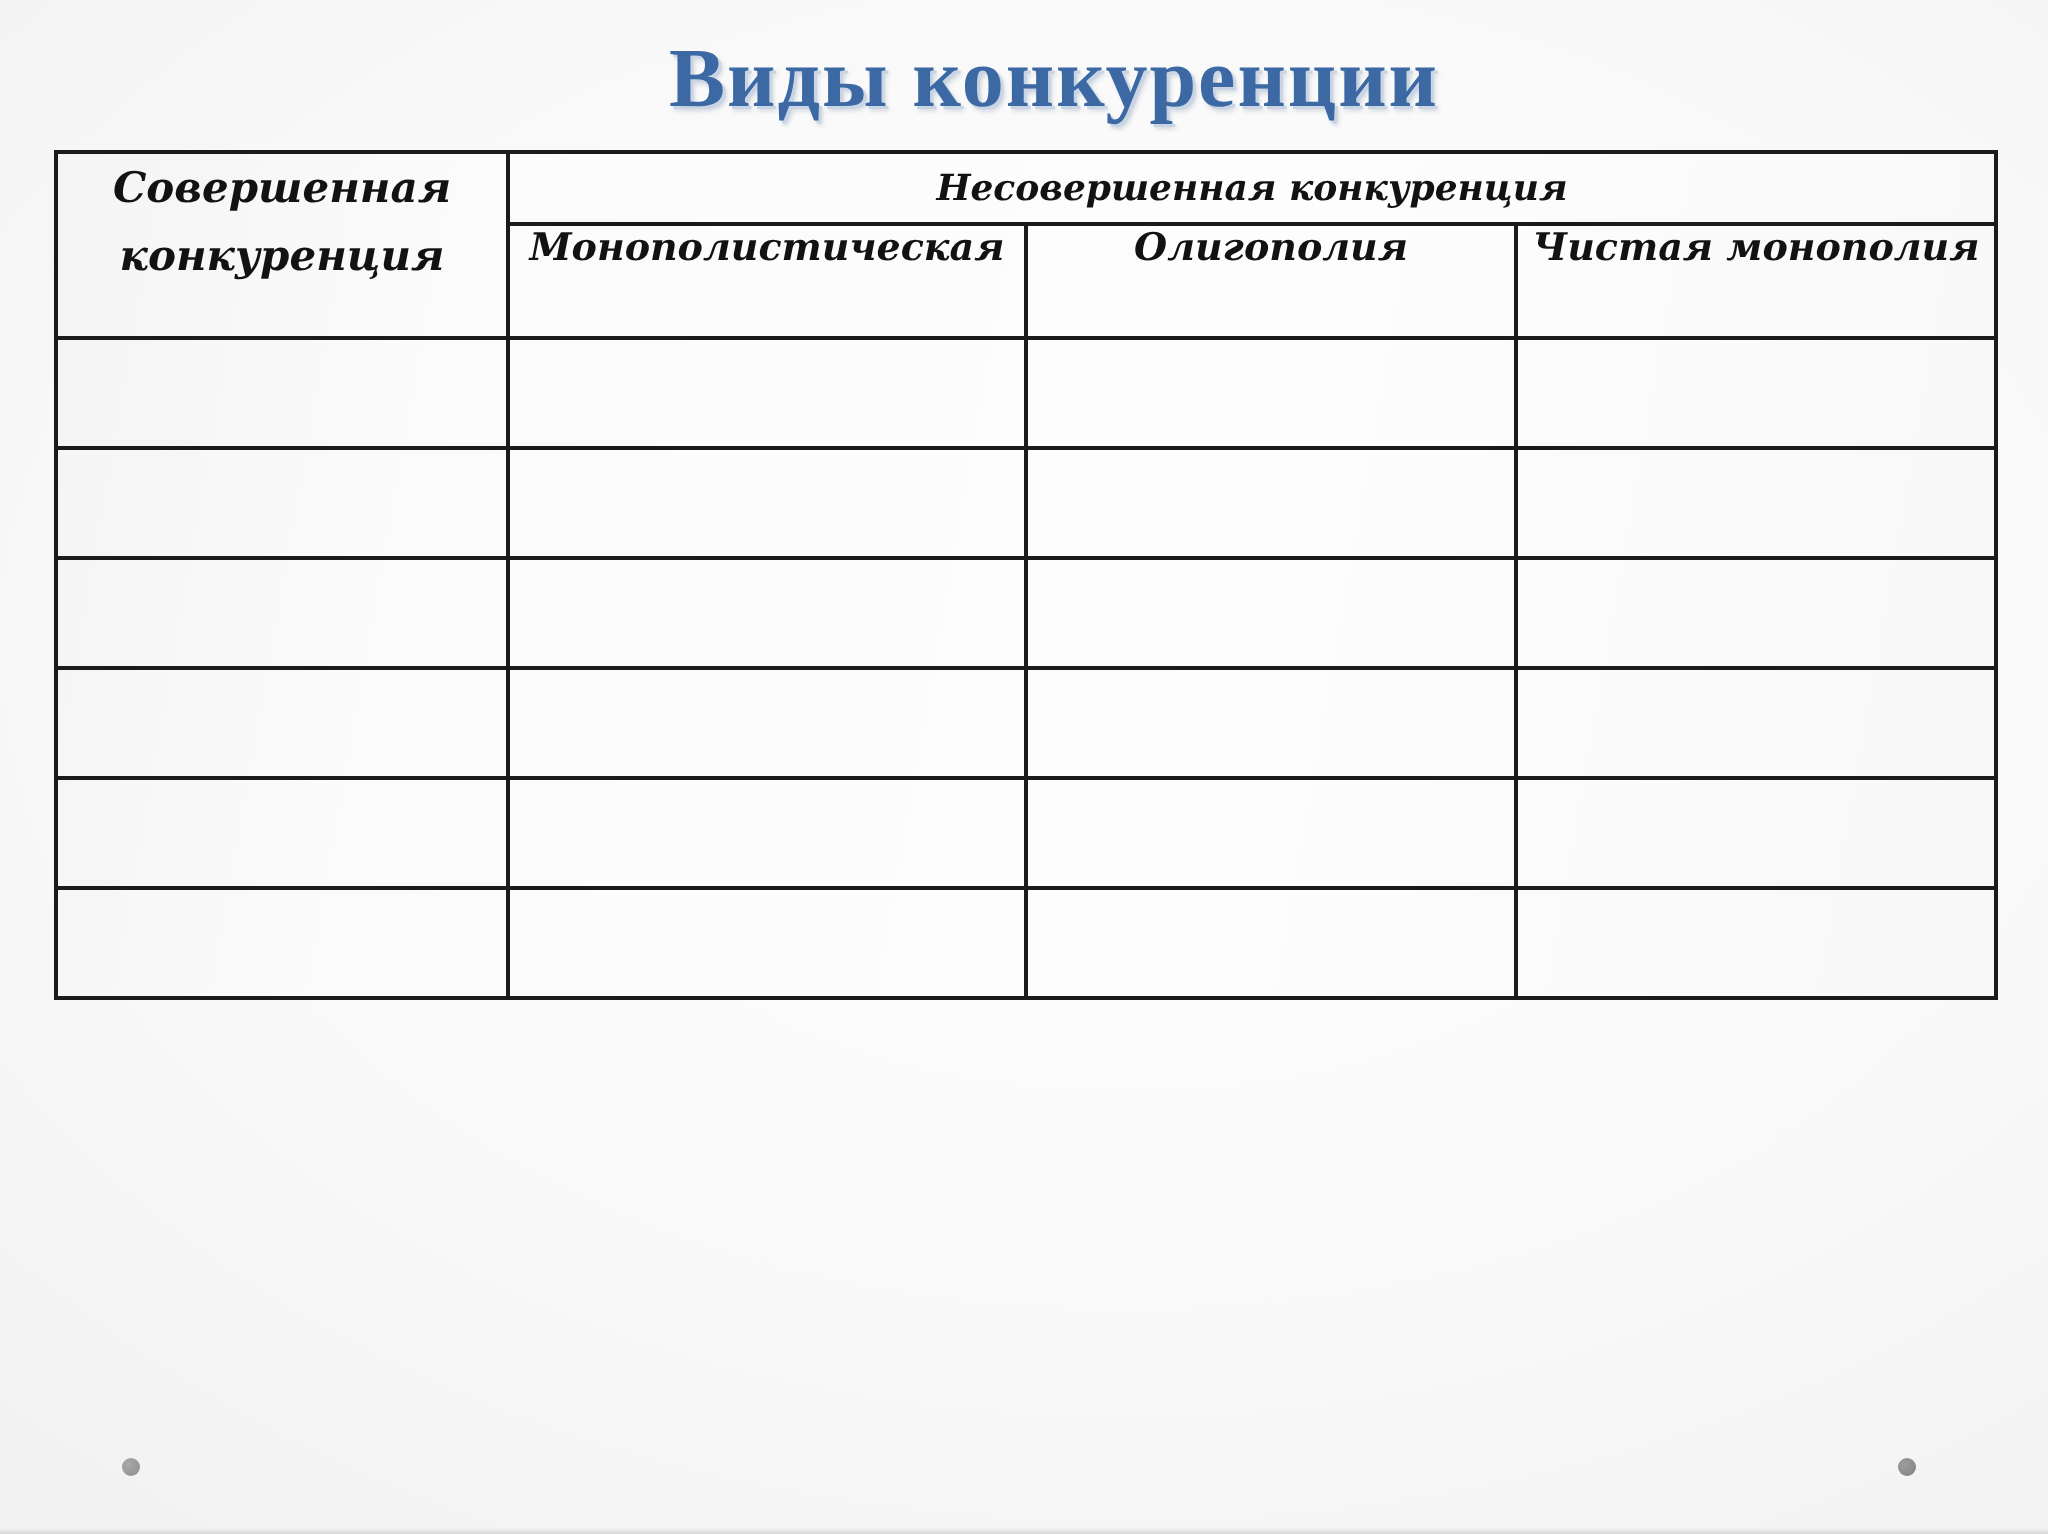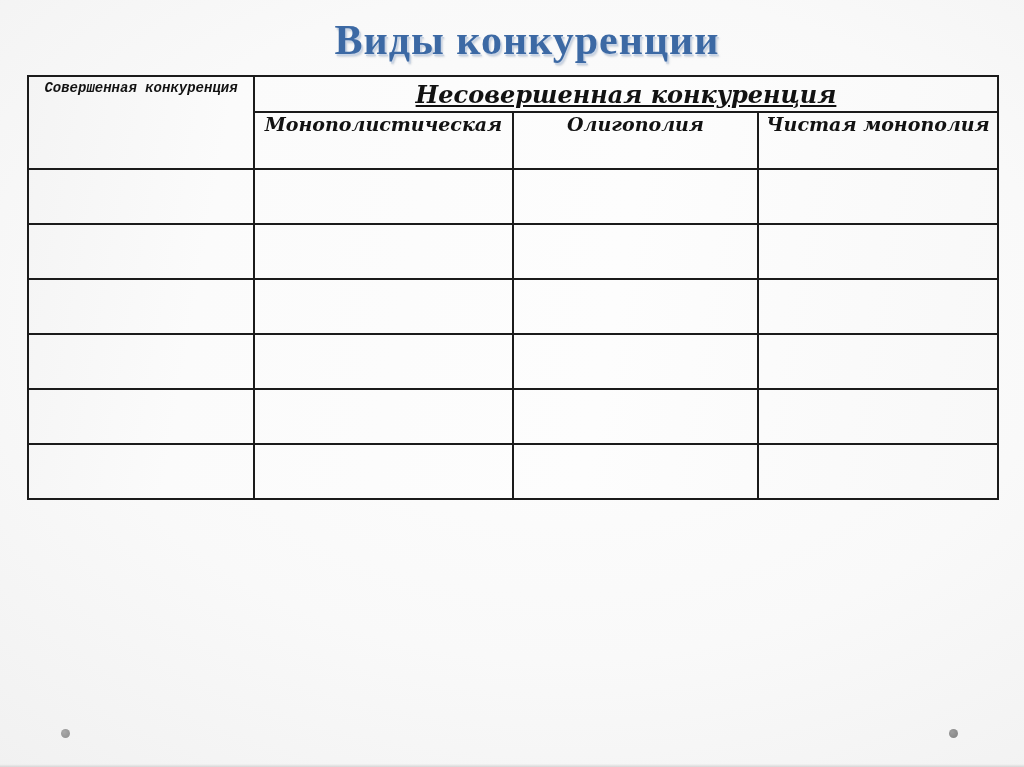--- a/index.html
+++ b/index.html
@@ -46,31 +46,29 @@
     padding: 0;
   }
   .hd {
     font-family: "DejaVu Serif", "Liberation Serif", serif;
     font-style: italic;
     font-weight: bold;
     text-align: center;
     color: #121212;
   }
   .hd-perfect {
-    font-size: 14px;
+    font-size: 21px;
     line-height: 1.6;
     vertical-align: top;
     padding-top: 8px;
-    font-family: Liberation Mono, monospace;
   }
   .hd-group {
-    font-size: 24px;
+    font-size: 18px;
     vertical-align: middle;
     height: 34px;
-    text-decoration: underline;
   }
   .hd-sub {
     font-size: 19px;
     vertical-align: top;
     padding-top: 9px;
     height: 55px;
     font-style: italic;
   }
   .body-row td {
     height: 53px;

